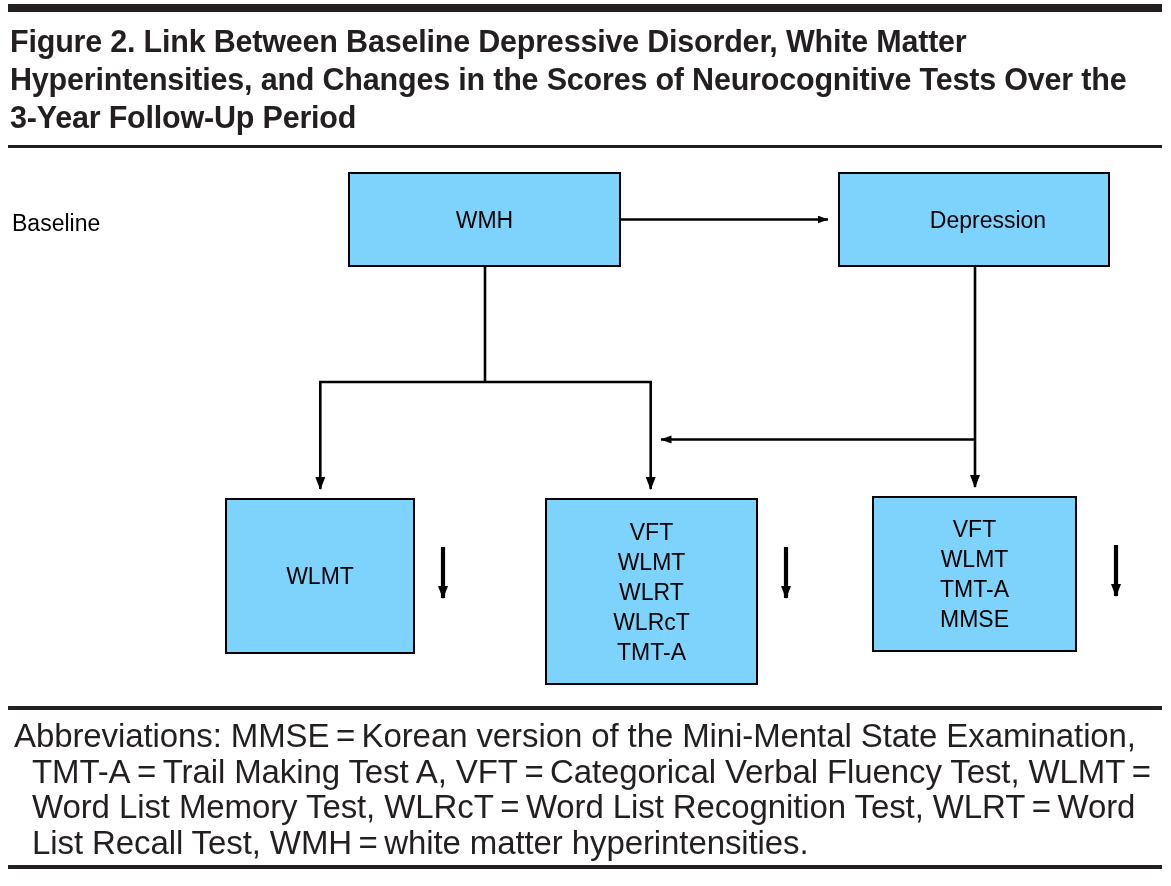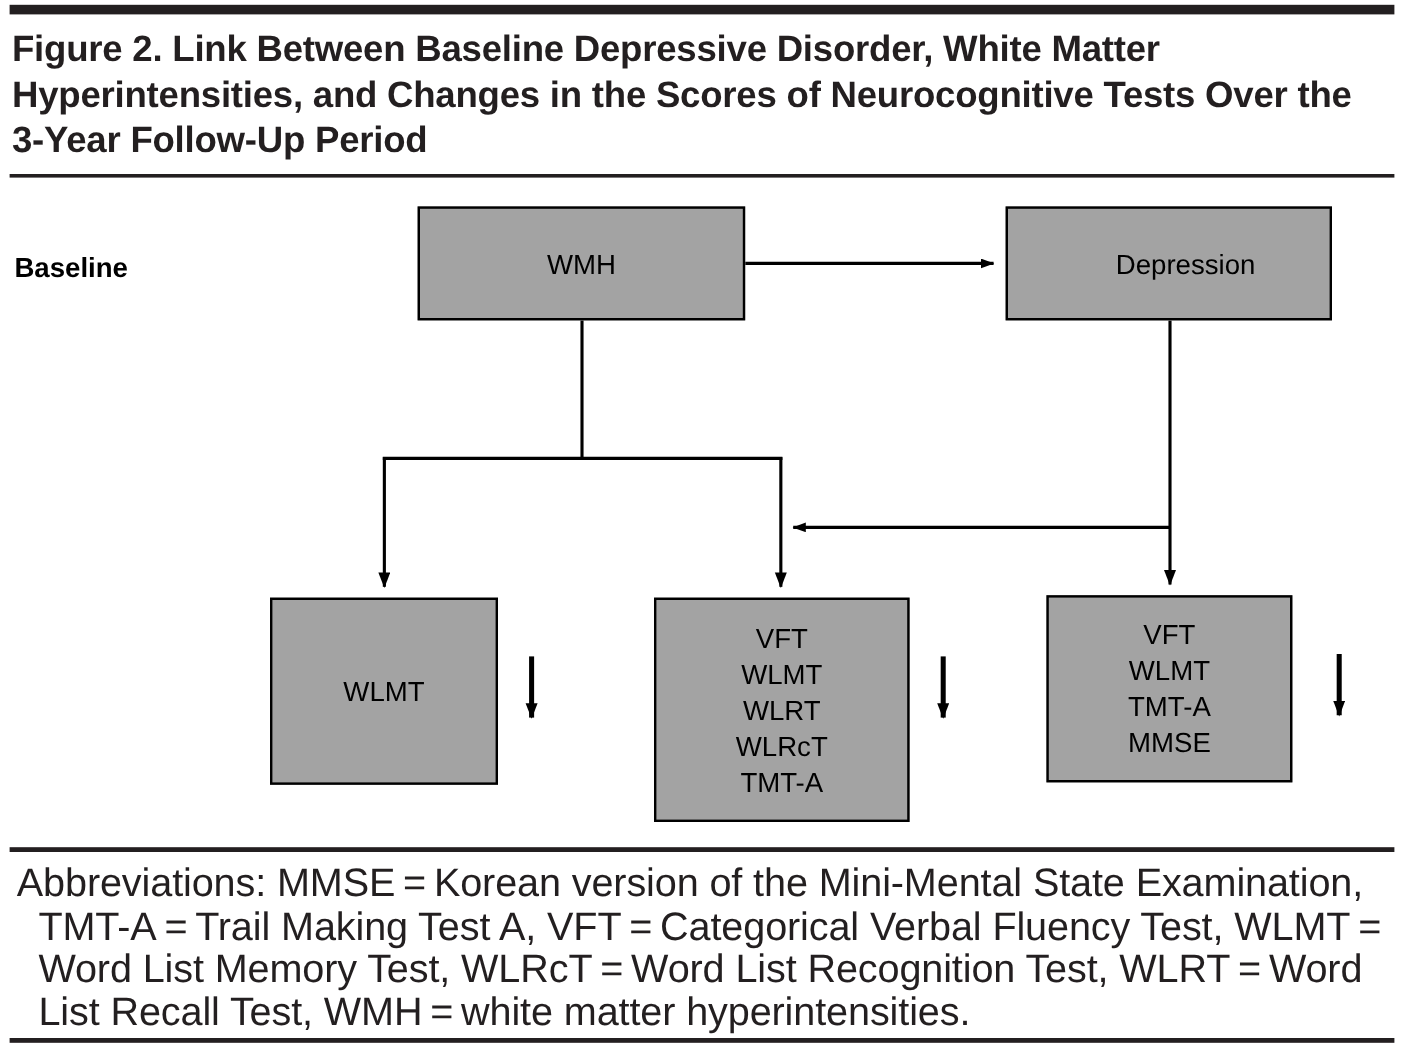--- a/index.html
+++ b/index.html
@@ -56,38 +56,37 @@
   }
   #diagram svg { display: block; }
 
   .row-label {
     position: absolute;
     font-size: 23px;
     line-height: 35px;
     color: #000;
     text-align: center;
     white-space: pre-line;
-    font-weight: bold;
   }
   #label-baseline {
     left: 12px;
     top: 58px;
     width: 190px;
     text-align: left;
   }
   #label-followup {
     left: 5px;
     top: 391px;
     width: 195px;
   }
 
   .node-box {
     position: absolute;
     border: 2.5px solid #000;
-    background: #a3a3a3;
+    background: #7dd3fc;
     box-sizing: border-box;
     display: flex;
     align-items: center;
     justify-content: center;
     text-align: center;
   }
   .node-text {
     font-size: 23px;
     line-height: 30px;
     white-space: pre-line;

